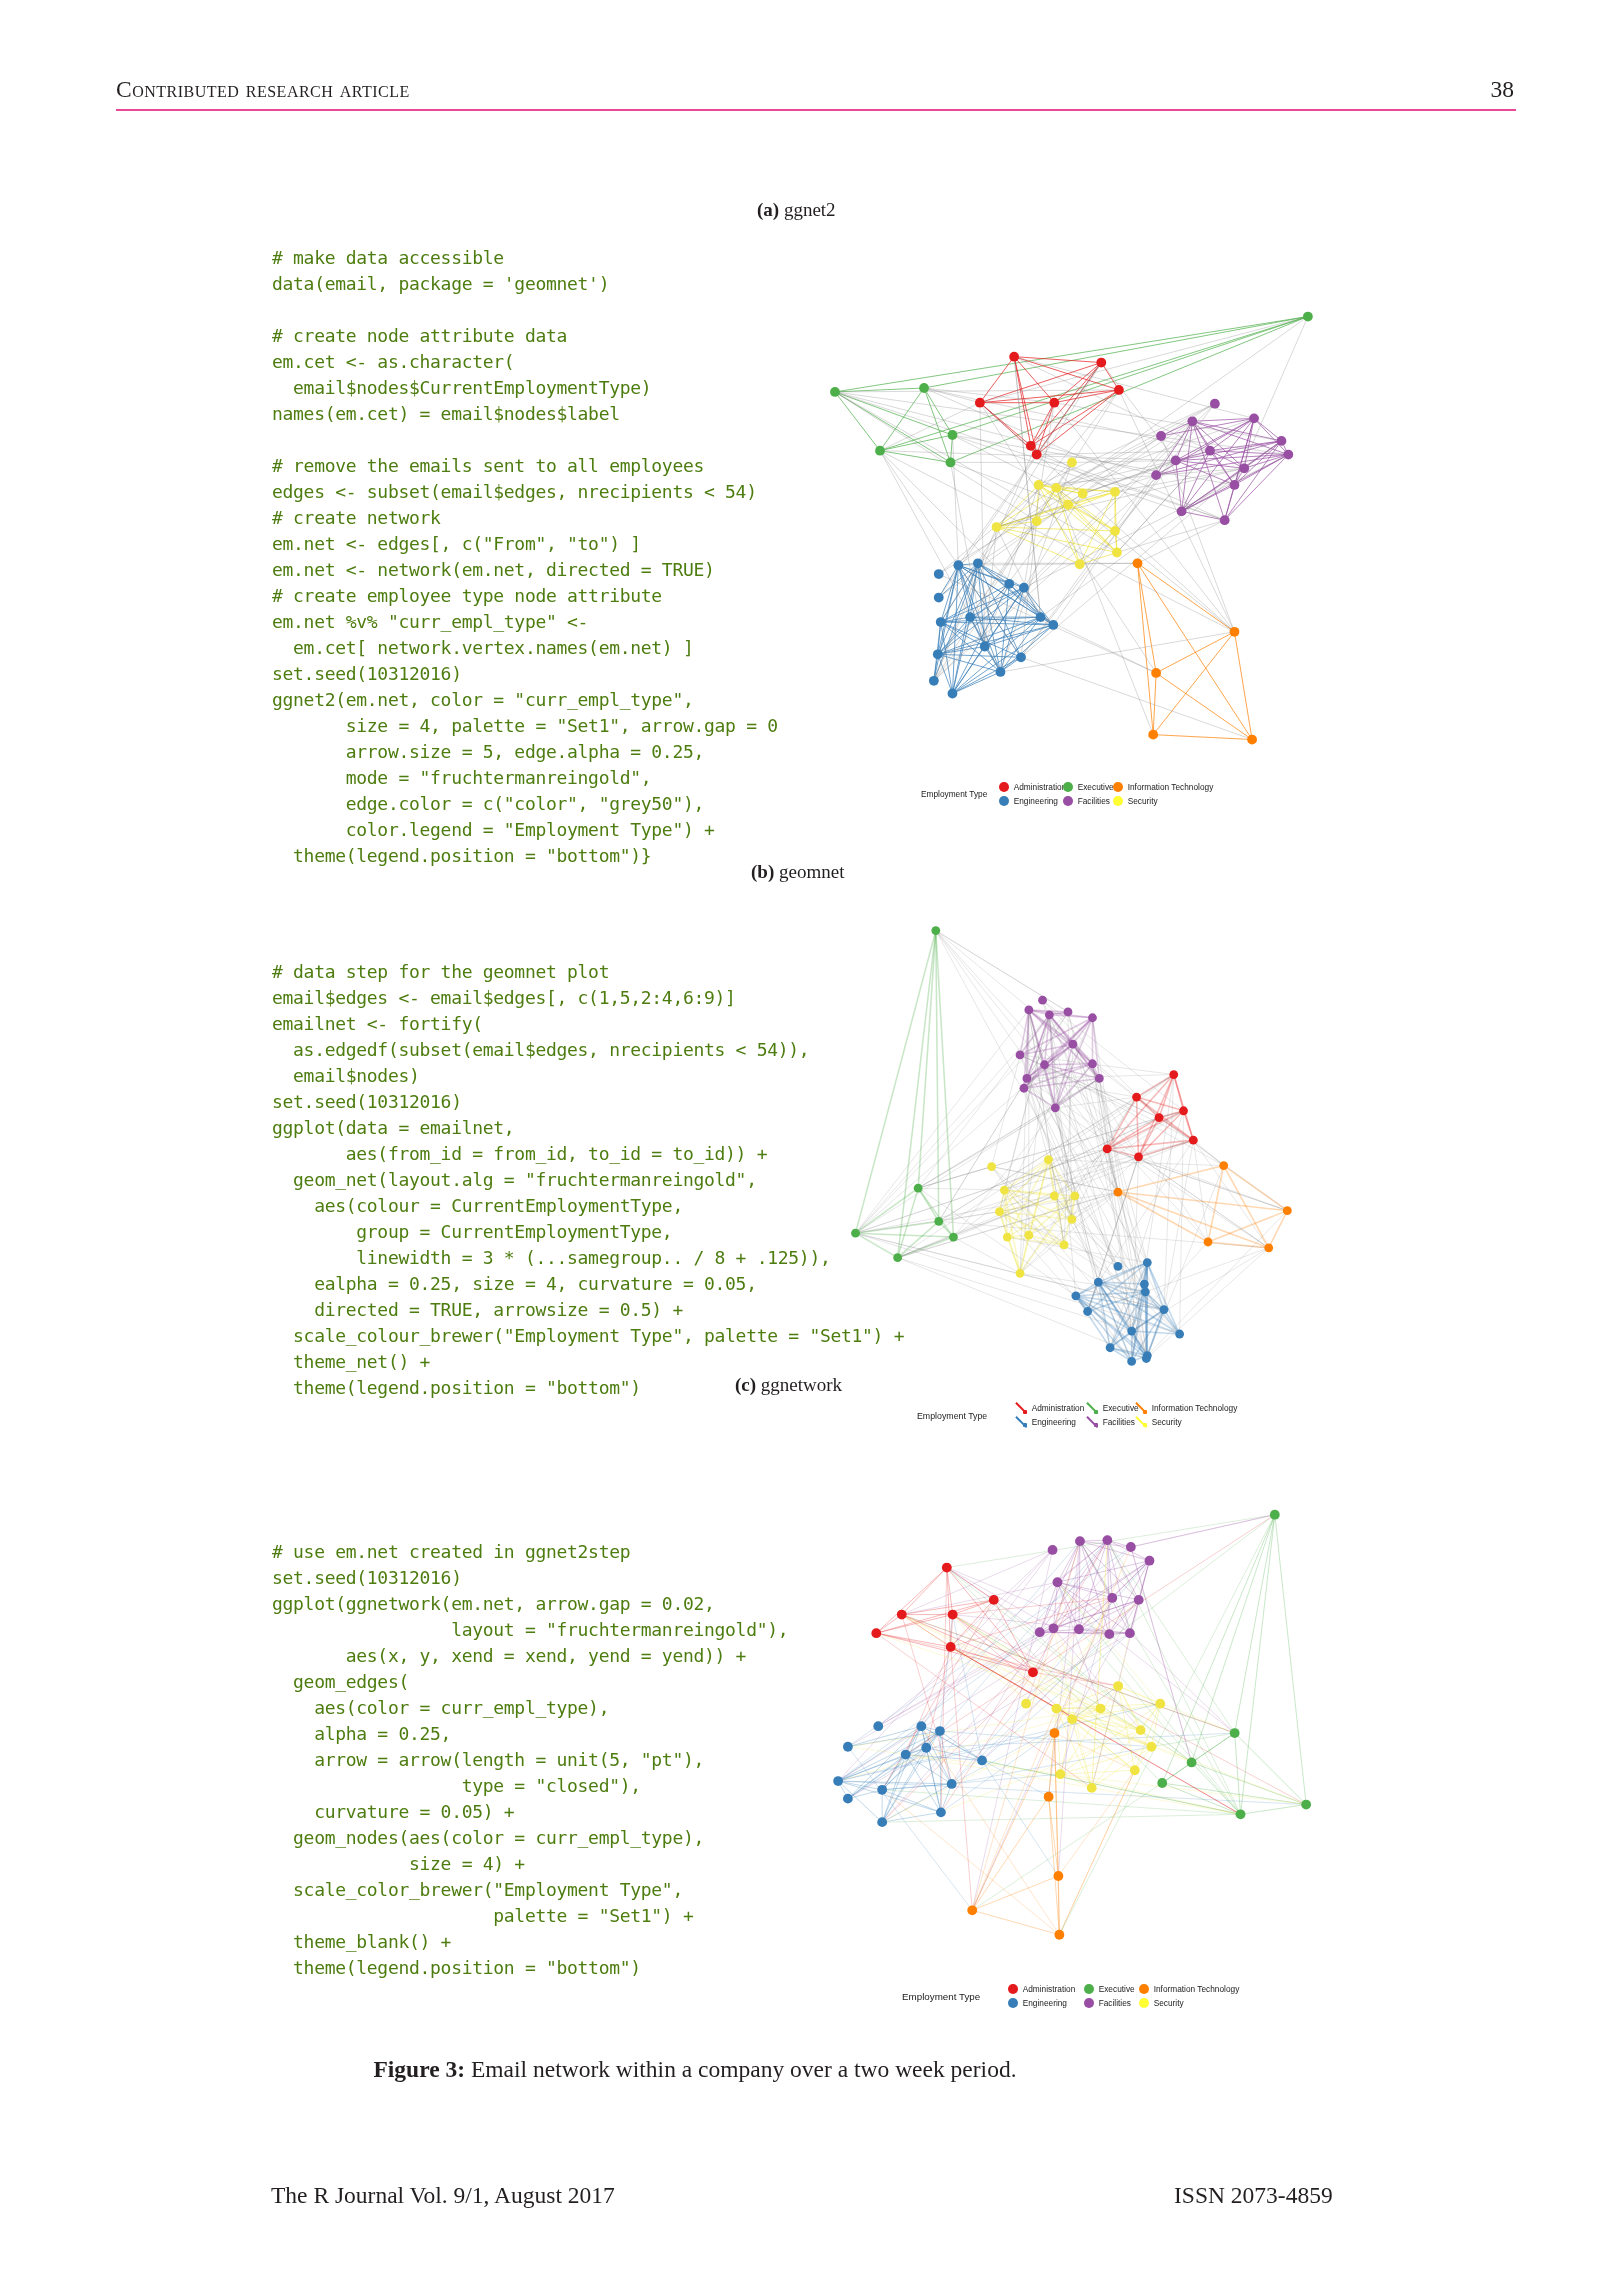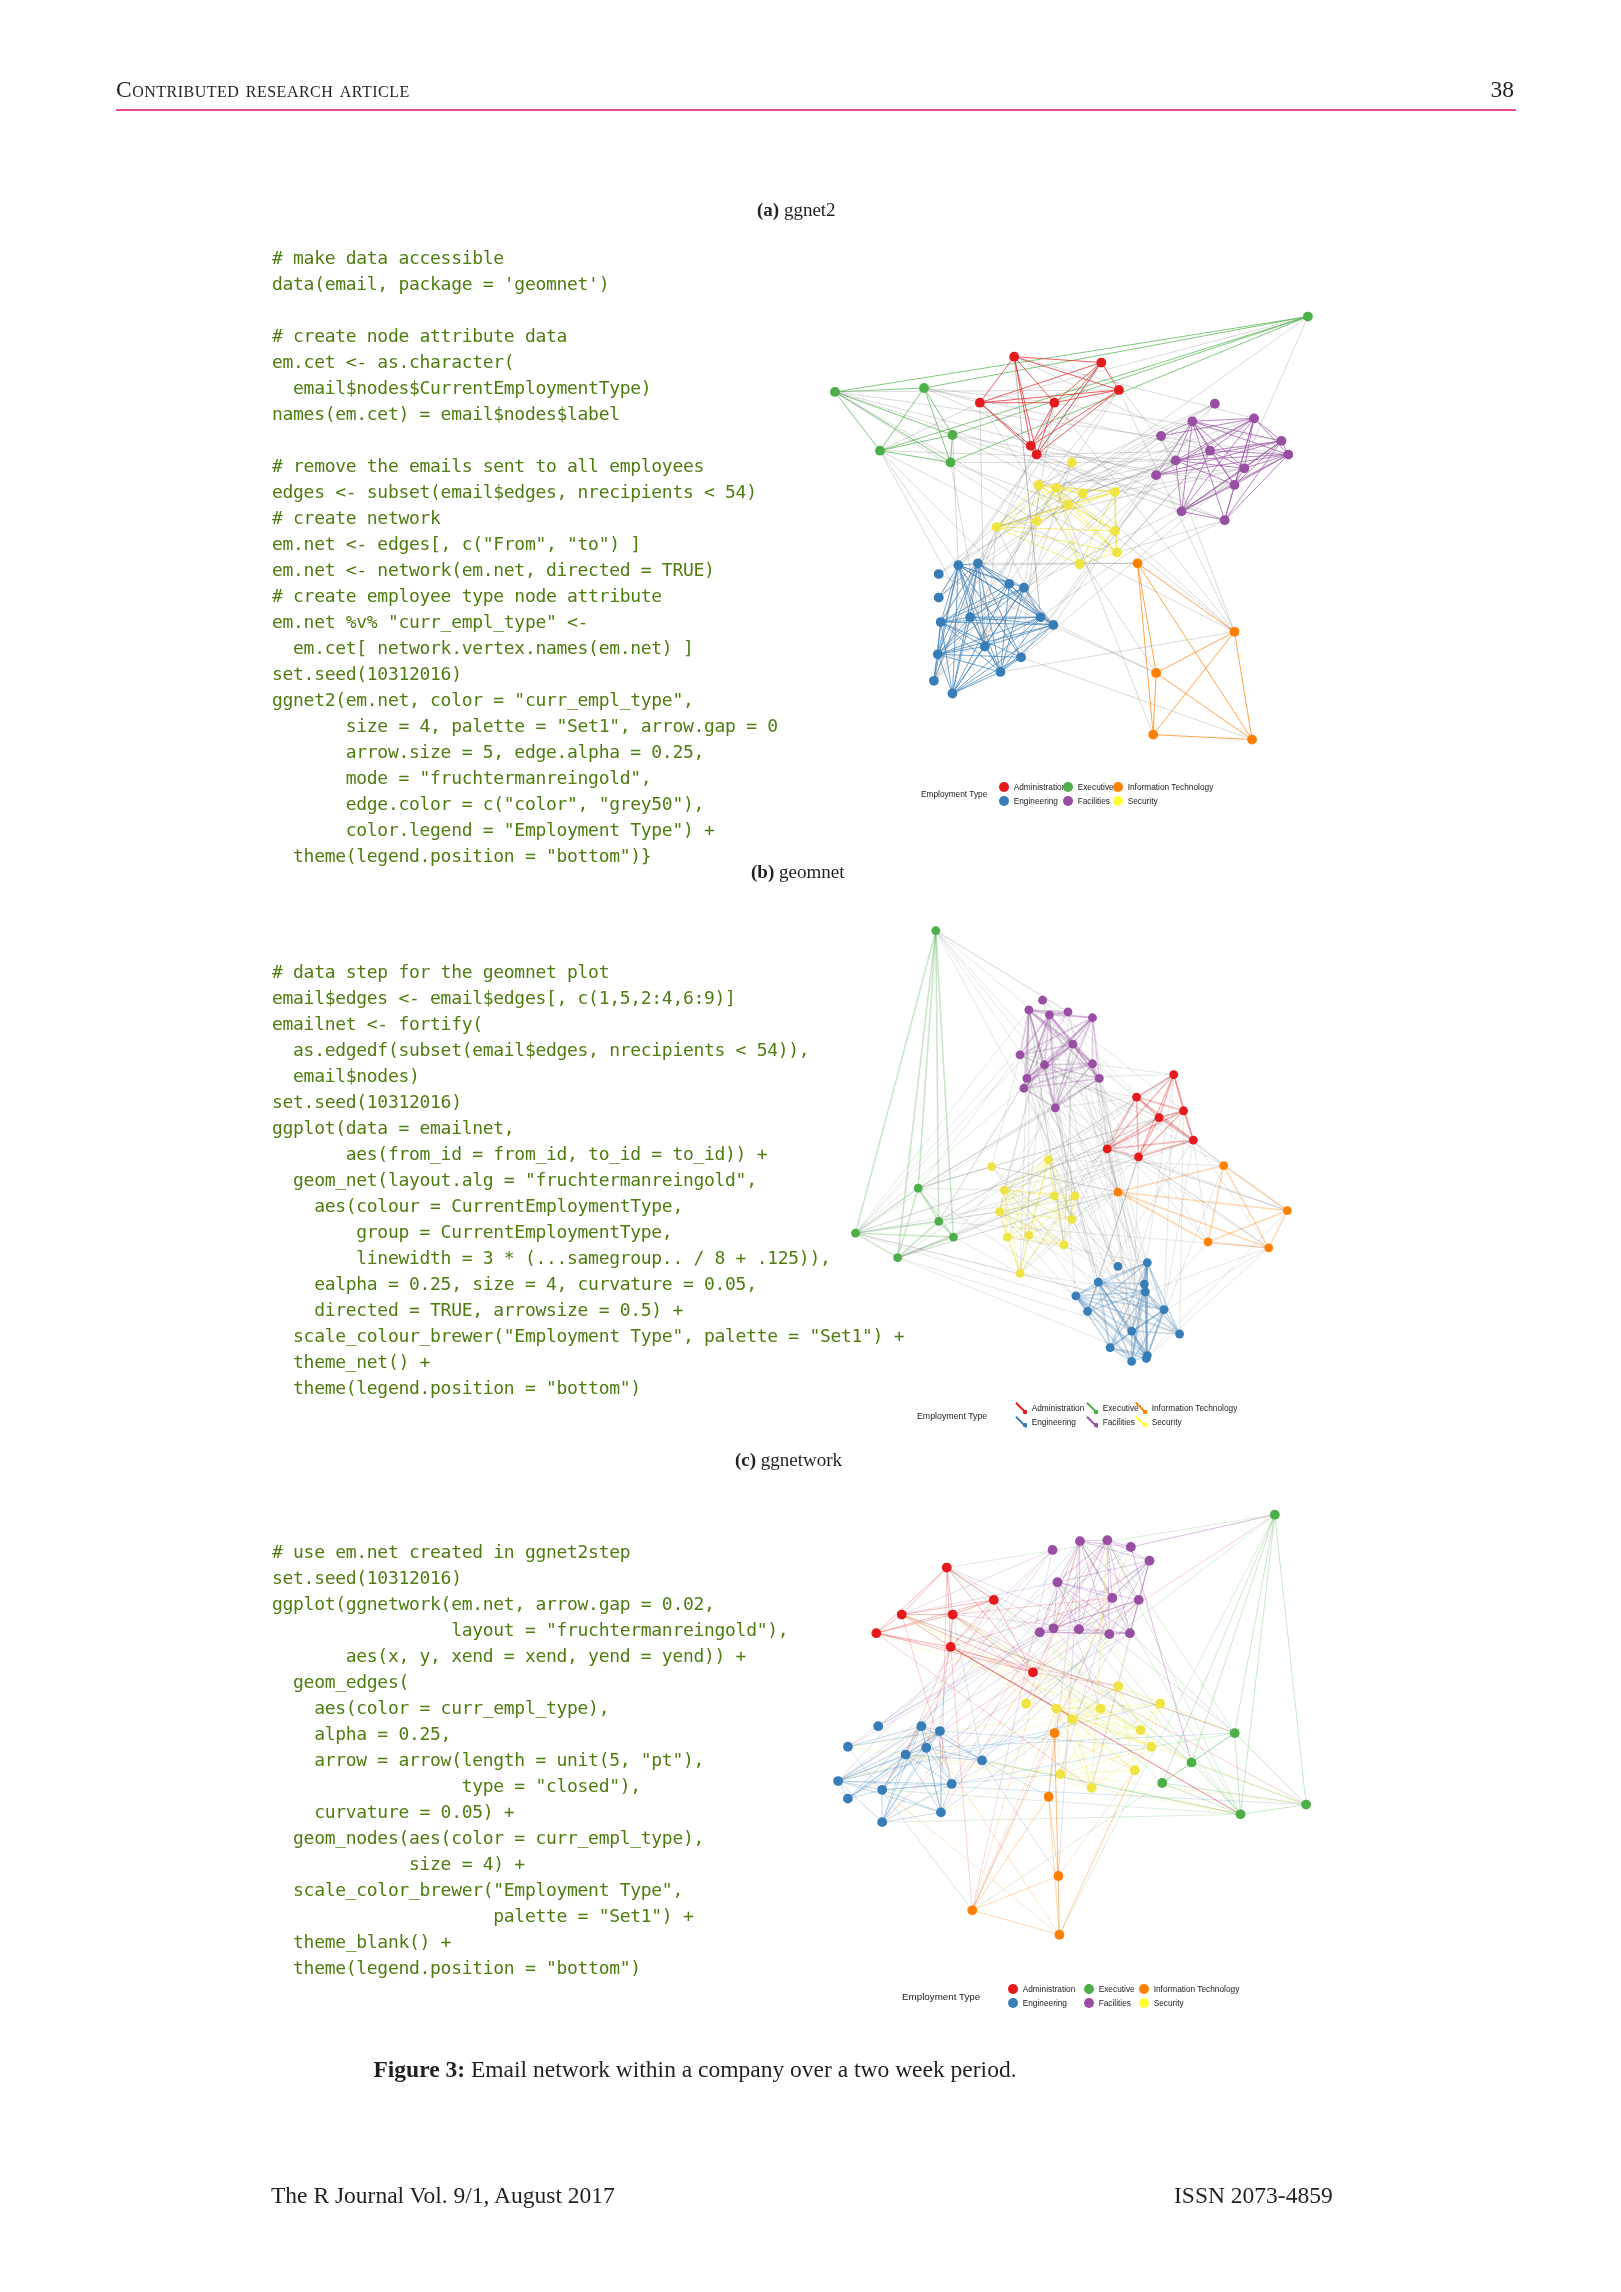--- a/index.html
+++ b/index.html
@@ -892,21 +892,21 @@
     <div class="item" style="left: 169px; top: 13.7px;">
       <span class="line" style="--c: #984ea3;"></span>
       <span>Facilities</span>
     </div>
     <div class="item" style="left: 218px; top: 13.7px;">
       <span class="line" style="--c: #ffff33;"></span>
       <span>Security</span>
     </div>
   </div>
 
-<div class="subcap" style="left:735px;top:1449px;"><b>(c)</b> <span>ggnetwork</span></div>
+<div class="subcap" style="left:735px;top:1374px;"><b>(c)</b> <span>ggnetwork</span></div>
 <div class="code" id="code-c" style="top:1539px;"># use em.net created in ggnet2step
 set.seed(10312016)
 ggplot(ggnetwork(em.net, arrow.gap = 0.02,
                  layout = "fruchtermanreingold"),
        aes(x, y, xend = xend, yend = yend)) +
   geom_edges(
     aes(color = curr_empl_type),
     alpha = 0.25,
     arrow = arrow(length = unit(5, "pt"),
                   type = "closed"),

